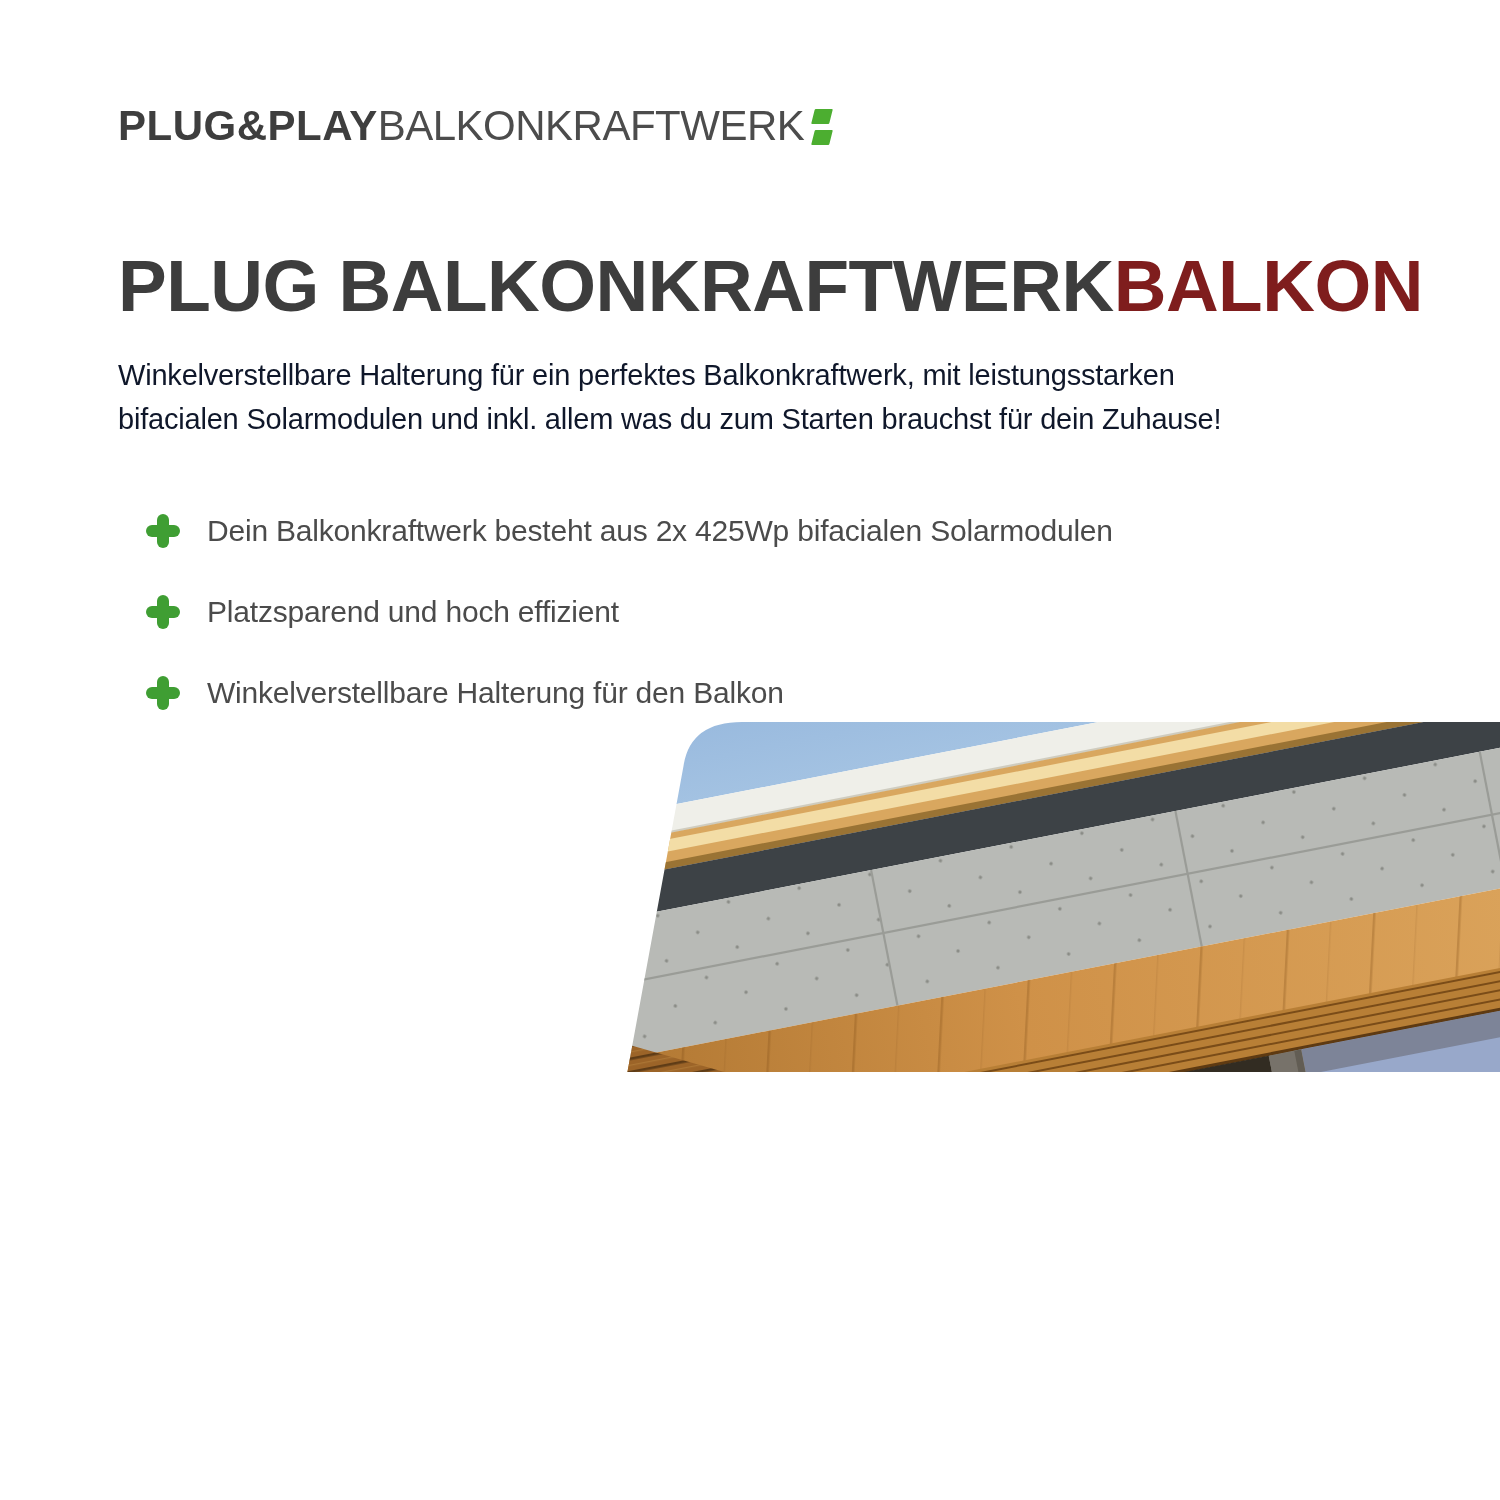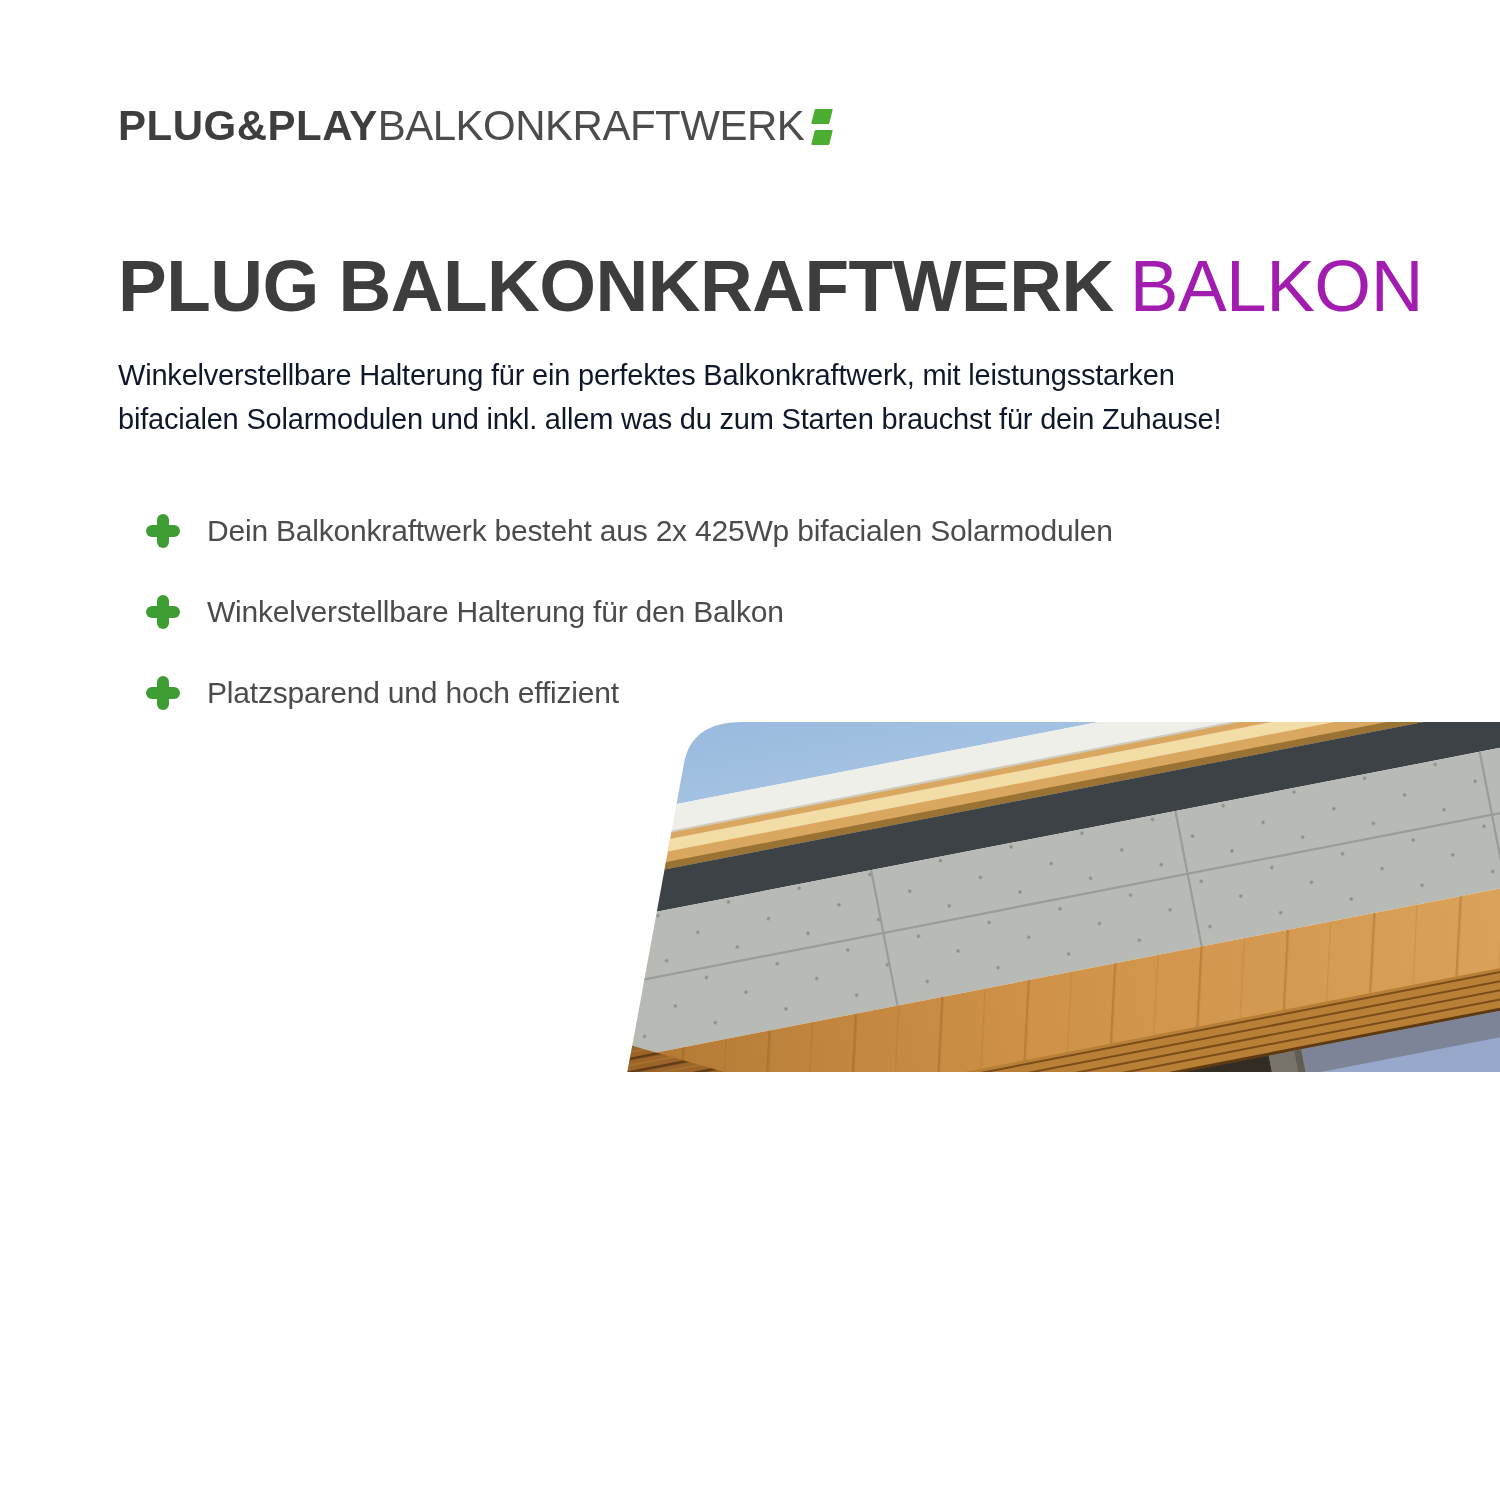--- a/index.html
+++ b/index.html
@@ -11,21 +11,21 @@
   .logo-bold{font-size:42px;font-weight:700;color:#3e3e3e;letter-spacing:0.5px;line-height:1;}
   .logo-light{font-size:42px;font-weight:400;color:#4c4c4c;letter-spacing:-0.5px;line-height:1;text-align:right;}
   .logo-mark{display:flex;flex-direction:column;margin-left:9px;margin-top:2px;}
   .logo-mark i{display:block;width:18px;height:15px;background:#4cae30;border-radius:1px;
                transform:skewX(-14deg);margin:3px 0;}
 
   
   .hero{position:absolute;left:118px;top:246px;width:1260px;}
   .hero h1{margin:0;font-size:73px;line-height:1.1;white-space:nowrap;}
   .hero h1 .t-bold{font-weight:700;color:#3d3d3d;letter-spacing:-0.5px;}
-  .hero h1 .t-light{font-weight:400;color:#a21caf;margin-left:16px;letter-spacing:-0.5px;}
+  .hero h1 .t-light{font-weight:700;color:#7f1d1d;letter-spacing:-0.5px;}
   .intro{margin:27px 0 17px 0;font-size:29px;line-height:44px;color:#0f172a;
          letter-spacing:-0.2px;white-space:pre-line;}
 
   
   .features{position:absolute;left:146px;top:514px;list-style:none;margin:0;padding:0;}
   .features li{display:flex;align-items:center;gap:27px;margin-bottom:47px;
                font-size:30px;color:#4b4b4b;letter-spacing:-0.2px;}
   .plus{position:relative;width:34px;height:34px;flex:0 0 34px;}
   .plus::before{content:"";position:absolute;left:0;top:11px;width:34px;height:12px;
                 background:#3f9e33;border-radius:6px;}
@@ -55,25 +55,25 @@
 bifacialen Solarmodulen und inkl. allem was du zum Starten brauchst für dein Zuhause!</p>
   </section>
 
   <ul class="features">
     <li>
       <span class="plus"></span>
       <span>Dein Balkonkraftwerk besteht aus 2x 425Wp bifacialen Solarmodulen</span>
       </li>
     <li>
       <span class="plus"></span>
-      <span>Winkelverstellbare Halterung für den Balkon</span>
+      <span>Platzsparend und hoch effizient</span>
       </li>
     <li>
       <span class="plus"></span>
-      <span>Platzsparend und hoch effizient</span>
+      <span>Winkelverstellbare Halterung für den Balkon</span>
       </li>
   </ul>
 
   <svg class="photo" viewBox="0 0 1500 1500">
     <defs>
       <clipPath id="photoClip">
         <path d="M549 1500 L683.5 766 Q690 722 742 722 L1500 722 L1500 1500 Z"></path>
       </clipPath>
       <linearGradient id="skyGrad" x1="0" y1="0" x2="0" y2="1">
         <stop offset="0" stop-color="#84a9d6"></stop>

